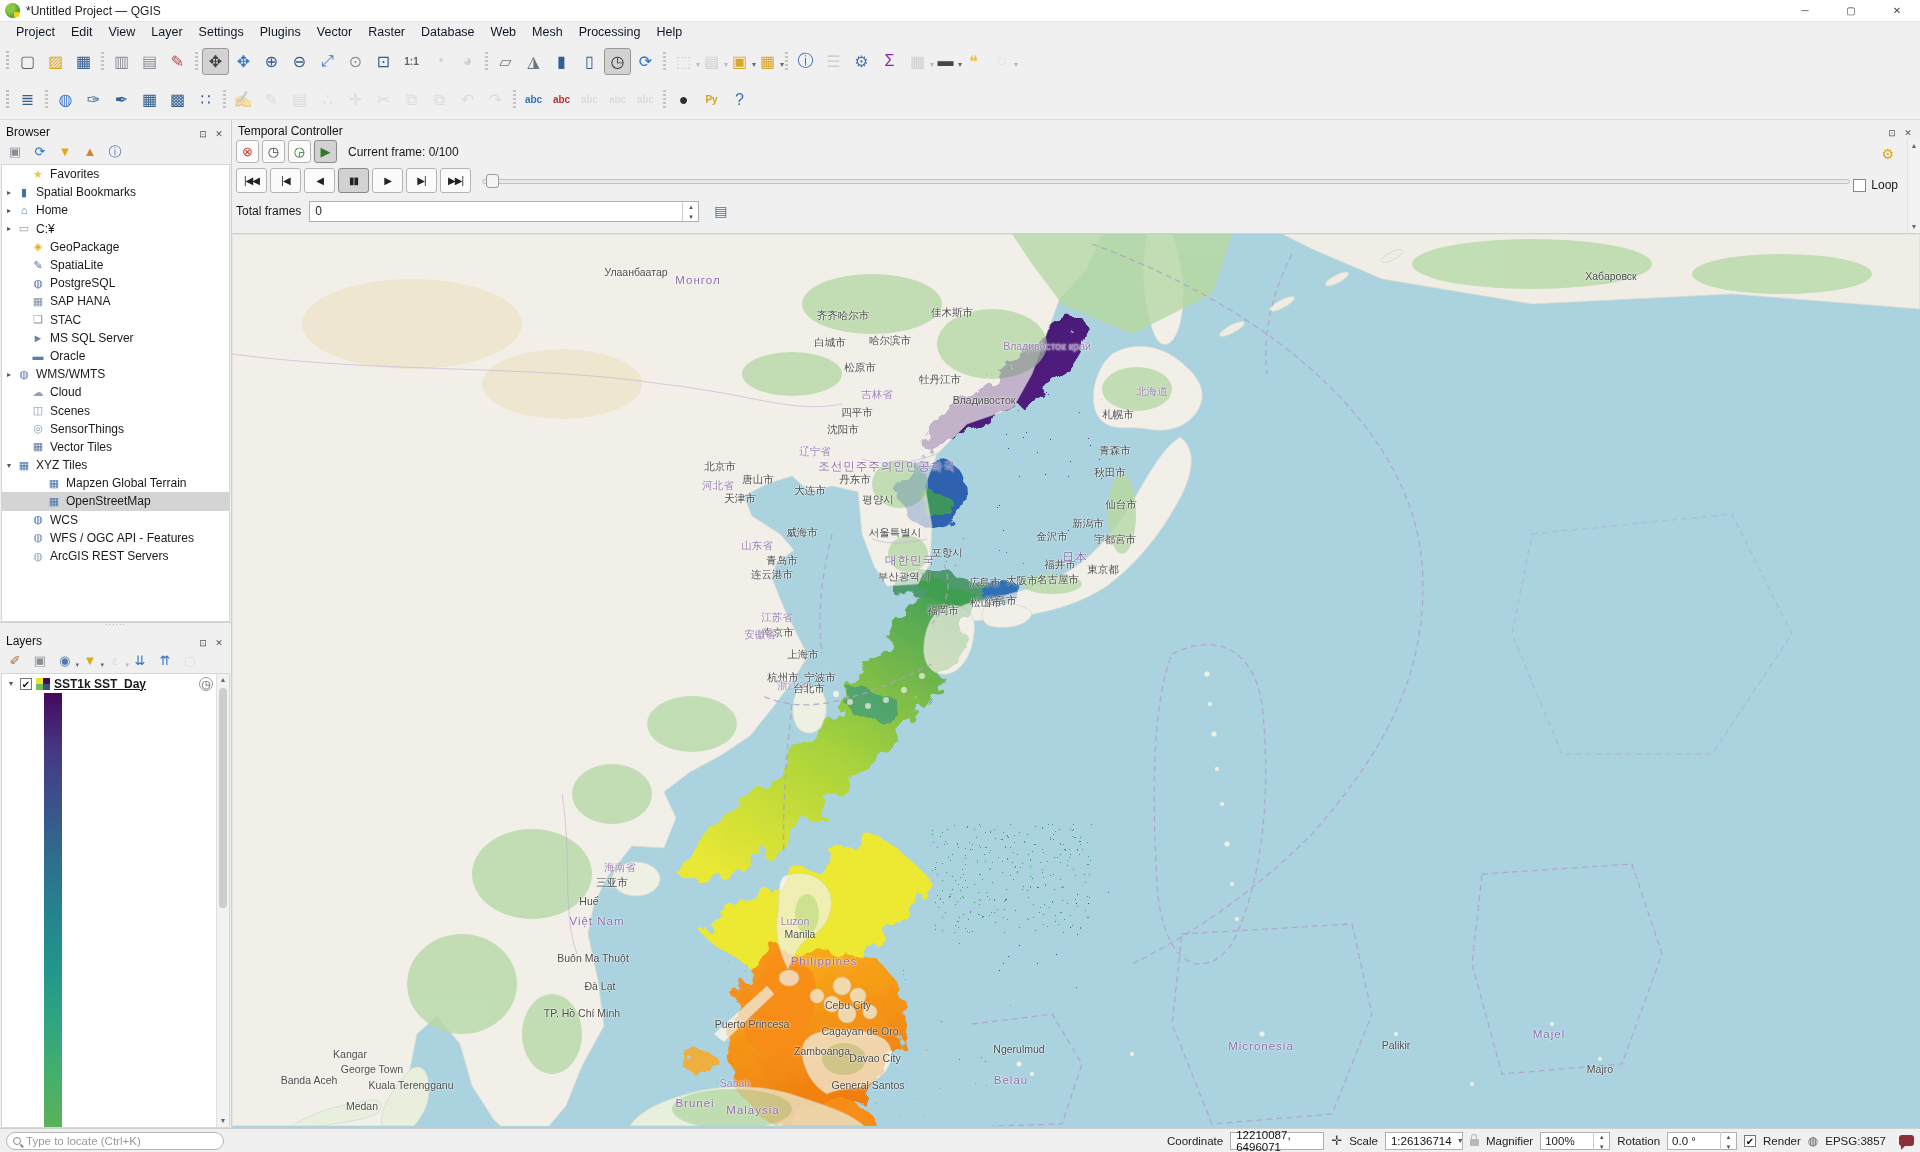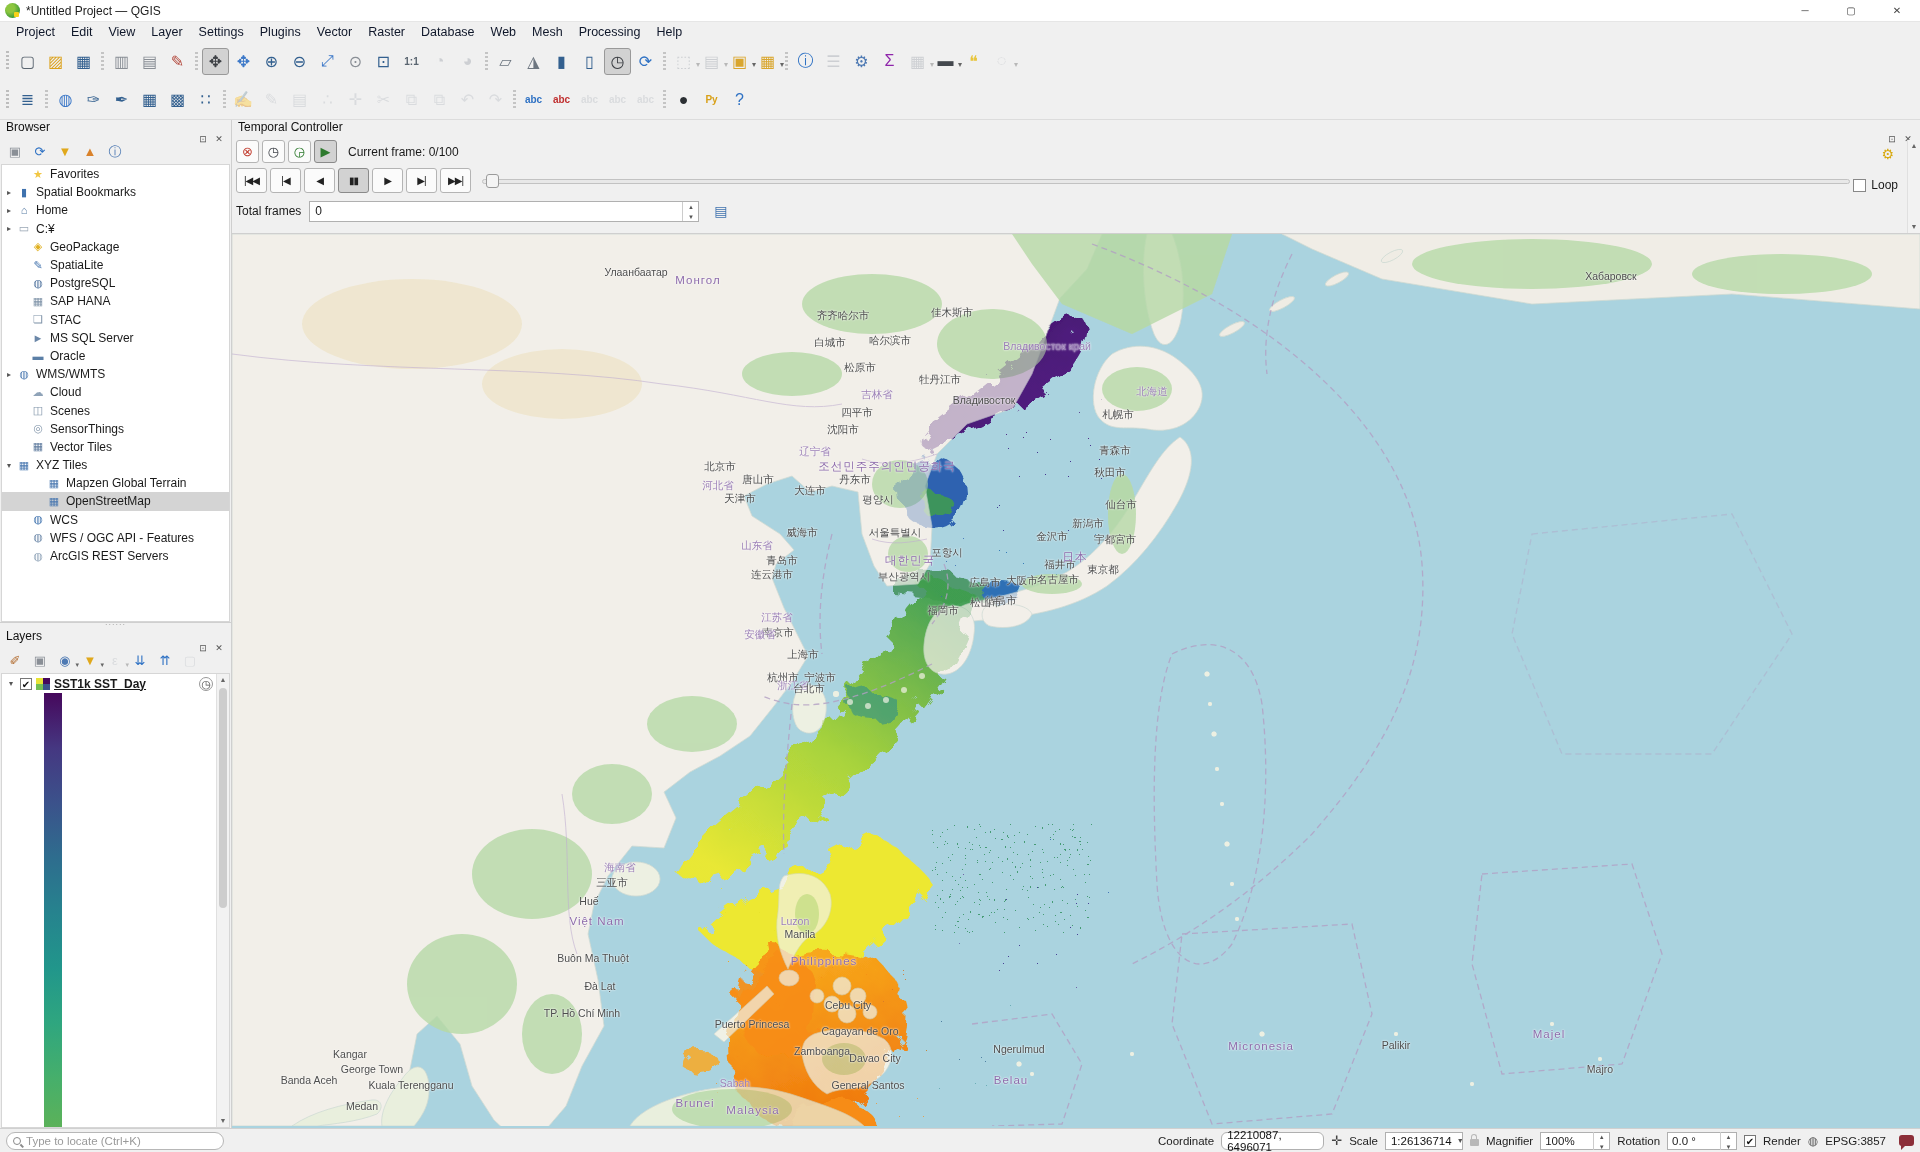--- a/index.html
+++ b/index.html
@@ -32,21 +32,21 @@
   .tbtn.small { font-size:10px; font-weight:bold; }
   .tbtn.caret::after { content:"▾"; font-size:8px; color:#666; position:absolute; right:-4px; bottom:5px; }
   .tbtn.sep { width:9px; border:none; background:none; }
   .tbtn.sep::before { content:""; position:absolute; left:3px; top:4px; bottom:4px; width:3px;
     background:repeating-linear-gradient(to bottom,#c4c4c4 0 2px, transparent 2px 4px); }
 
   
   .workspace { flex:1; display:flex; min-height:0; }
   .left-col { width:232px; display:flex; flex-direction:column; border-right:1px solid #cfcfcf; background:#f0f0f0; }
 
-  .panel-header { height:19px; display:flex; align-items:flex-start; padding:0 6px; font-size:12px; color:#111;flex-direction:column; }
+  .panel-header { height:19px; display:flex; align-items:flex-end; padding:0 6px; font-size:12px; color:#111; }
   .panel-header .ph-btns { margin-left:auto; display:flex; gap:4px; }
   .ph-btn { font-size:9px; color:#555; width:12px; text-align:center; }
 
   .panel-toolbar { height:25px; display:flex; align-items:center; gap:3px; padding:0 4px; }
   .ptbtn { width:22px; height:22px; display:flex; align-items:center; justify-content:center; font-size:13px; position:relative; }
   .ptbtn.caret::after { content:"▾"; font-size:7px; color:#666; position:absolute; right:-3px; bottom:3px; }
   .ptbtn.disabled { opacity:.4; }
 
   .browser-panel { height:503px; display:flex; flex-direction:column; border-bottom:1px solid #cfcfcf; }
   .tree { flex:1; background:#fff; border:1px solid #d6d6d6; margin:0 1px; overflow:hidden; font-size:12px; }
@@ -109,21 +109,21 @@
   .map-label.region { color:#9b7fb6; }
   .map-label.country { color:#8d6bab; font-size:11.5px; letter-spacing:1px; }
 
   
   .statusbar { height:24px; background:#f0f0f0; border-top:1px solid #d0d0d0; display:flex; align-items:center; padding:0 6px; font-size:11.5px; color:#222; }
   .locator { width:218px; height:18px; background:#fff; border:1px solid #b7b7b7; border-radius:9px; display:flex; align-items:center; padding:0 6px; color:#9a9a9a; gap:5px; }
   .mag-icon { width:8px; height:8px; border:1.5px solid #8a8a8a; border-radius:50%; position:relative; flex:none; }
   .mag-icon::after { content:""; position:absolute; width:4px; height:1.5px; background:#8a8a8a; transform:rotate(45deg); left:6px; top:7px; }
   .sb-right { margin-left:auto; display:flex; align-items:center; gap:7px; }
   .sb-field { height:18px; background:#fff; border:1px solid #b0b0b0; display:flex; align-items:center; padding:0 5px; font-size:11.5px; color:#111; }
-  .sb-field.coord { width:103px;border-radius:6px; }
+  .sb-field.coord { width:94px; }
   .sb-field.scale { width:78px; }
   .sb-field .dd { margin-left:auto; font-size:7px; color:#555; padding-left:5px; }
   .sb-spin { height:18px; background:#fff; border:1px solid #b0b0b0; display:flex; align-items:center; }
   .sb-spin .v { padding:0 4px; min-width:52px; }
   .track-icon { font-size:13px; color:#444; }
   .lock { width:9px; height:7px; background:#b8b8b8; border-radius:1px; position:relative; margin-top:4px; }
   .lock::before { content:""; position:absolute; top:-5px; left:1.5px; width:4px; height:5px; border:1.5px solid #b8b8b8; border-bottom:none; border-radius:3px 3px 0 0; }
   .sb-check { width:12px; height:12px; background:#fff; border:1px solid #777; font-size:10px; line-height:11px; text-align:center; color:#111; }
   .globe-icon { font-size:12px; color:#555; }
   .balloon { width:15px; height:11px; background:#8c2f39; border-radius:3px; position:relative; margin-left:6px; }

